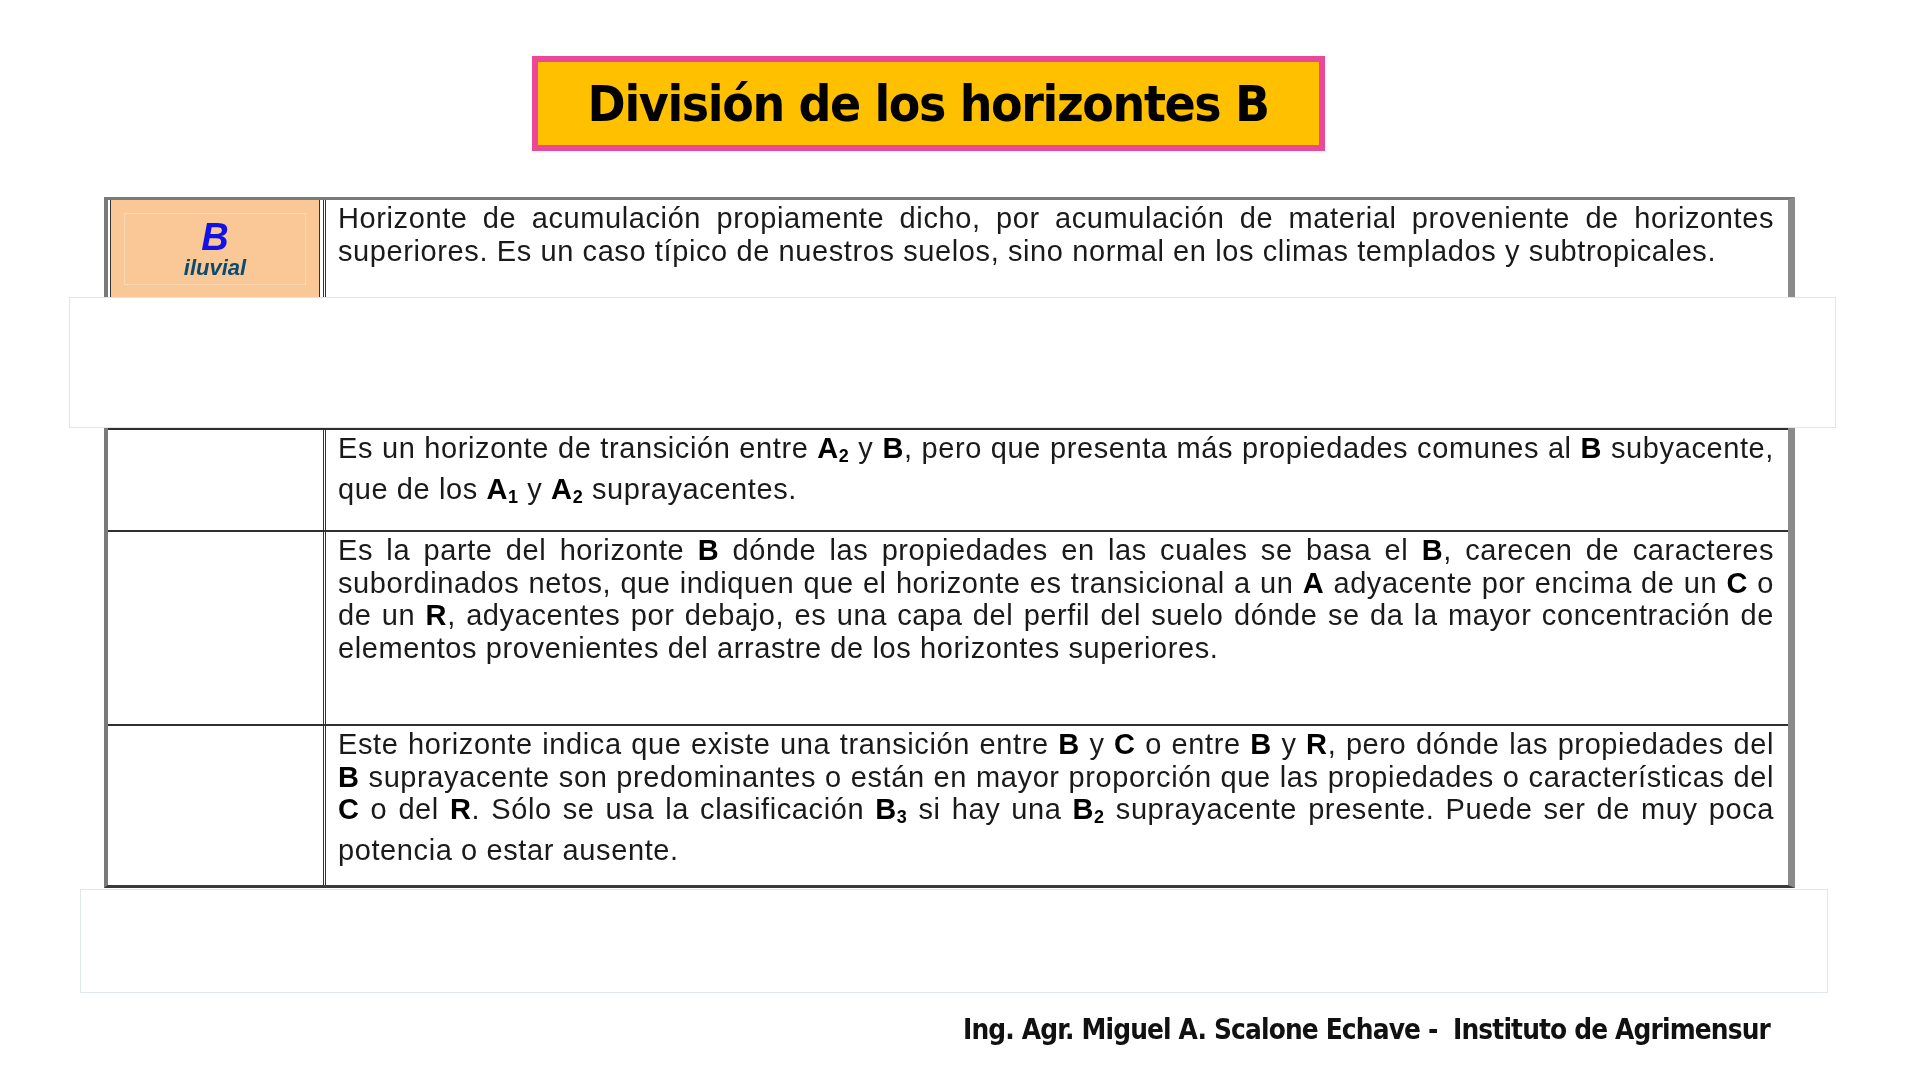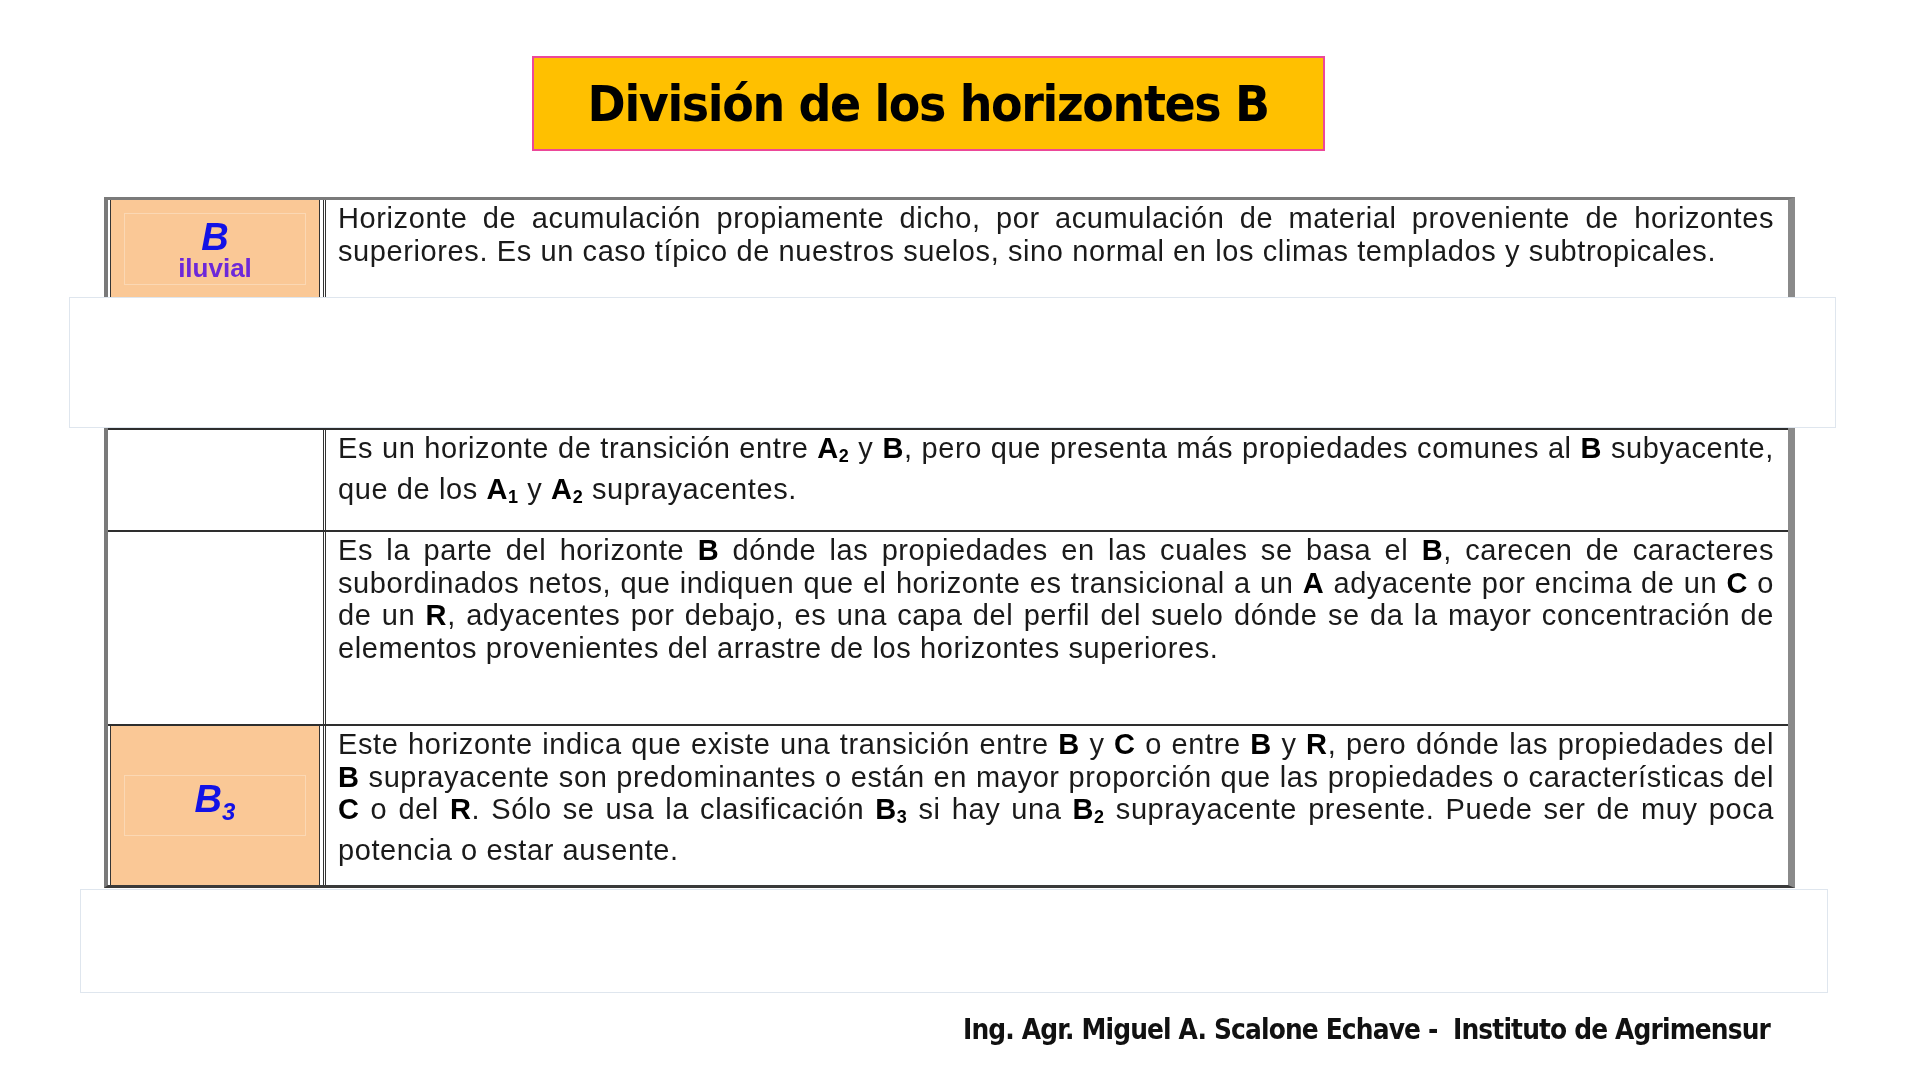--- a/index.html
+++ b/index.html
@@ -3,21 +3,21 @@
 <meta charset="utf-8">
 <style>
   html, body { margin: 0; padding: 0; }
   body {
     width: 1920px; height: 1080px; position: relative; overflow: hidden;
     background: #ffffff;
     font-family: "Liberation Sans", sans-serif;
   }
   .title-box {
     position: absolute; left: 532px; top: 56px; width: 793px; height: 95px;
-    background: #FFC000; border: 2px solid #ec4899; box-sizing: border-box;
+    background: #FFC000; border: 6px solid #ec4899; box-sizing: border-box;
     display: flex; align-items: center; justify-content: center;
   }
   .title-text {
     font-family: "DejaVu Sans", sans-serif; font-weight: bold; font-size: 50px;
     color: #000; letter-spacing: -1.5px; transform: scaleX(0.92);
   }
   .table {
     position: absolute; left: 104px; top: 197px; width: 1691px; height: 691px;
     box-sizing: border-box;
     border-top: 3px solid #7a7a7a; border-left: 4px solid #7a7a7a;
@@ -36,21 +36,21 @@
   }
   .label-inner {
     width: 180px; padding: 4px 0; border: 1px solid #fbd8b4;
     display: flex; flex-direction: column; align-items: center; justify-content: center;
   }
   .label-main {
     color: #1212e6; font-weight: bold; font-style: italic; font-size: 38px; line-height: 38px;
   }
   .label-main sub { font-size: 24px; vertical-align: -8px; }
   .label-sub {
-    color: #6d28d9; font-weight: bold; font-size: 26px; line-height: 24px;
+    color: #0c4a6e; font-weight: bold; font-style: italic; font-size: 22px; line-height: 24px;
   }
   .desc-cell {
     position: absolute; left: 215px; right: 2px; top: 0; bottom: 0;
     border-left: 3px double #333; box-sizing: border-box;
     padding: 2px 12px 0 12px;
     font-size: 29px; line-height: 32.6px; color: #1a1a1a;
     text-align: justify; letter-spacing: 0.6px;
   }
   .desc-cell b { color: #000; }
   .desc-cell sub { font-size: 18px; vertical-align: -4px; }
@@ -84,25 +84,20 @@
 
   <div class="row" style="top:230px; height:102px;">
     <div class="desc-cell">Es un horizonte de transición entre <b>A<sub>2</sub></b> y <b>B</b>, pero que presenta más propiedades comunes al <b>B</b> subyacente, que de los <b>A<sub>1</sub></b> y <b>A<sub>2</sub></b> suprayacentes.</div>
   </div>
 
   <div class="row" style="top:332px; height:194px;">
     <div class="desc-cell">Es la parte del horizonte <b>B</b> dónde las propiedades en las cuales se basa el <b>B</b>, carecen de caracteres subordinados netos, que indiquen que el horizonte es transicional a un <b>A</b> adyacente por encima de un <b>C</b> o de un <b>R</b>, adyacentes por debajo, es una capa del perfil del suelo dónde se da la mayor concentración de elementos provenientes del arrastre de los horizontes superiores.</div>
   </div>
 
   <div class="row" style="top:526px; height:159px;">
-    <div class="label-cell">
-      <div class="label-inner">
-        <span class="label-main"><span>B</span><sub>3</sub></span>
-      </div>
-    </div>
     <div class="desc-cell">Este horizonte indica que existe una transición entre <b>B</b> y <b>C</b> o entre <b>B</b> y <b>R</b>, pero dónde las propiedades del <b>B</b> suprayacente son predominantes o están en mayor proporción que las propiedades o características del <b>C</b> o del <b>R</b>. Sólo se usa la clasificación <b>B<sub>3</sub></b> si hay una <b>B<sub>2</sub></b> suprayacente presente. Puede ser de muy poca potencia o estar ausente.</div>
   </div>
 </div>
 
 <div class="overlay" style="left:69px; top:297px; width:1767px; height:131px;"></div>
 <div class="overlay" style="left:80px; top:889px; width:1748px; height:104px;"></div>
 
 <div class="footer">Ing. Agr. Miguel A. Scalone Echave -  Instituto de Agrimensur</div>
 
 </body></html>

